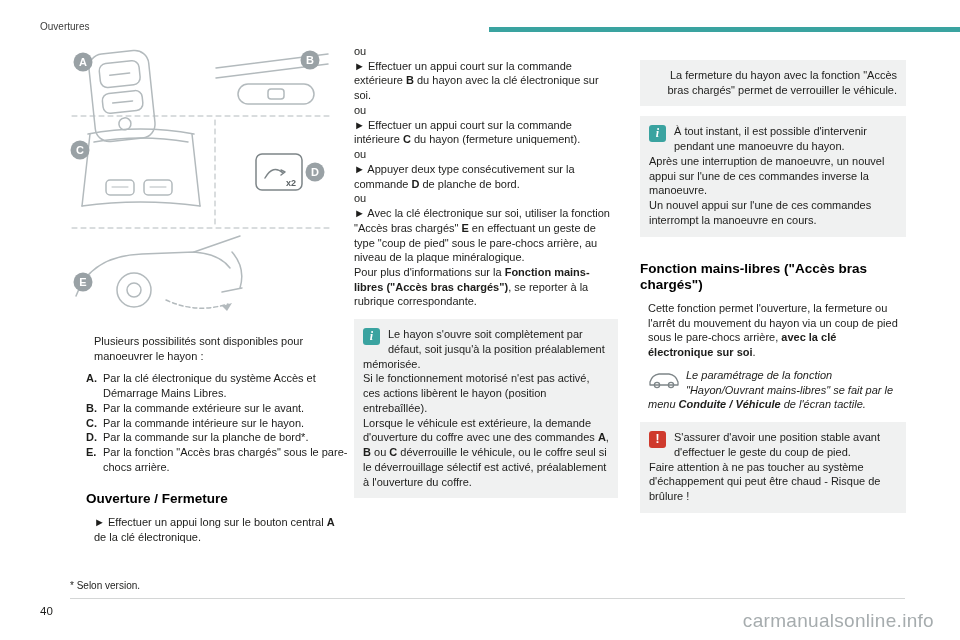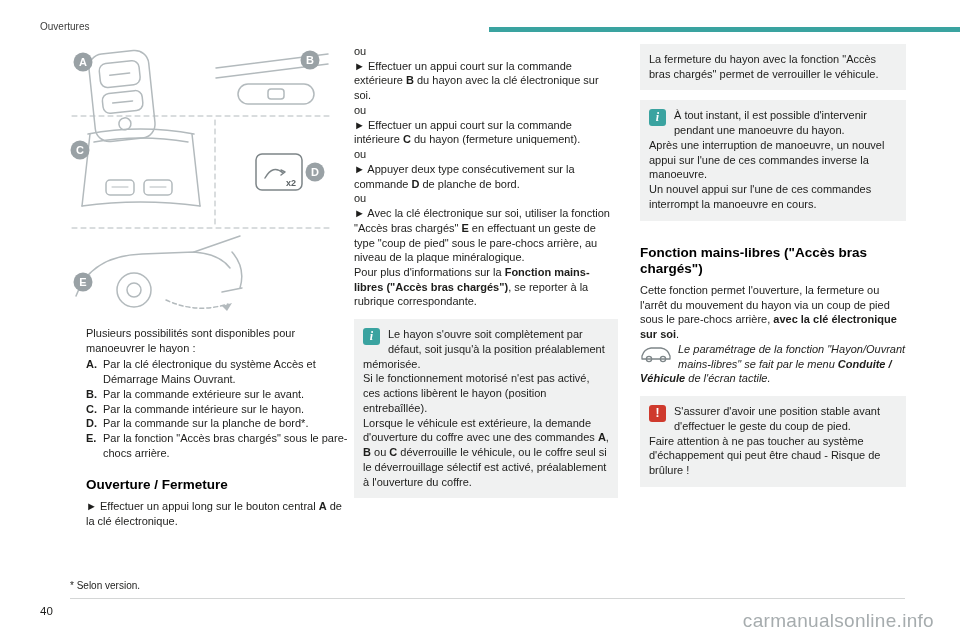--- a/index.html
+++ b/index.html
@@ -18,25 +18,25 @@
   .col-right  { left: 640px; top: 44px;  width: 266px; }
 
   h2.section { font-size: 13.5px; font-weight: bold; color: #000; line-height: 1.2; margin: 16px 0 6px; }
   .col-right h2.section { margin-top: 24px; }
 
   .list { margin-top: 2px; }
   .li { display: flex; }
   .li .lbl { flex: 0 0 17px; font-weight: bold; }
 
   .paras p { margin: 0; }
-  p.plain { margin: 0; }
+  p.plain { margin: 8px; }
   .b { font-weight: bold; }
 
   .box { background: #f0f1f1; padding: 8px 9px 9px 9px; margin-top: 10px; overflow: hidden; }
-  .box.first { margin-top: 0; }
+  .box.first { margin-top: 16px; text-align: right; }
   .box p { margin: 0; }
 
   .icon-chip { float: left; width: 17px; height: 17px; margin: 1px 8px 2px 0; border-radius: 3px;
                color: #fff; text-align: center; line-height: 17px; font-size: 12px; font-weight: bold; }
   .icon-info { background: #3aa3a0; font-family: "Liberation Serif", serif; font-style: italic; }
   .icon-warn { background: #cf3a2d; }
 
   .car-para { margin-top: 8px; overflow: visible; font-style: italic; }
   .car-icon { float: left; width: 32px; height: 20px; margin: 1px 6px 1px 0; }
 
@@ -128,21 +128,21 @@
       </g>
       <text x="221" y="140" font-size="9" font-weight="bold" fill="#5a6164" text-anchor="middle">x2</text>
     </svg>
   </div>
 
   <div class="col col-left">
     <p class="plain">Plusieurs possibilités sont disponibles pour manoeuvrer le hayon :</p>
     <div class="list">
       <div class="li">
         <span class="lbl">A.</span>
-        <span>Par la clé électronique du système Accès et Démarrage Mains Ouvrant.</span>
+        <span>Par la clé électronique du système Accès et Démarrage Mains Libres.</span>
       </div>
       <div class="li">
         <span class="lbl">B.</span>
         <span>Par la commande extérieure sur le avant.</span>
       </div>
       <div class="li">
         <span class="lbl">C.</span>
         <span>Par la commande intérieure sur le hayon.</span>
       </div>
       <div class="li">

